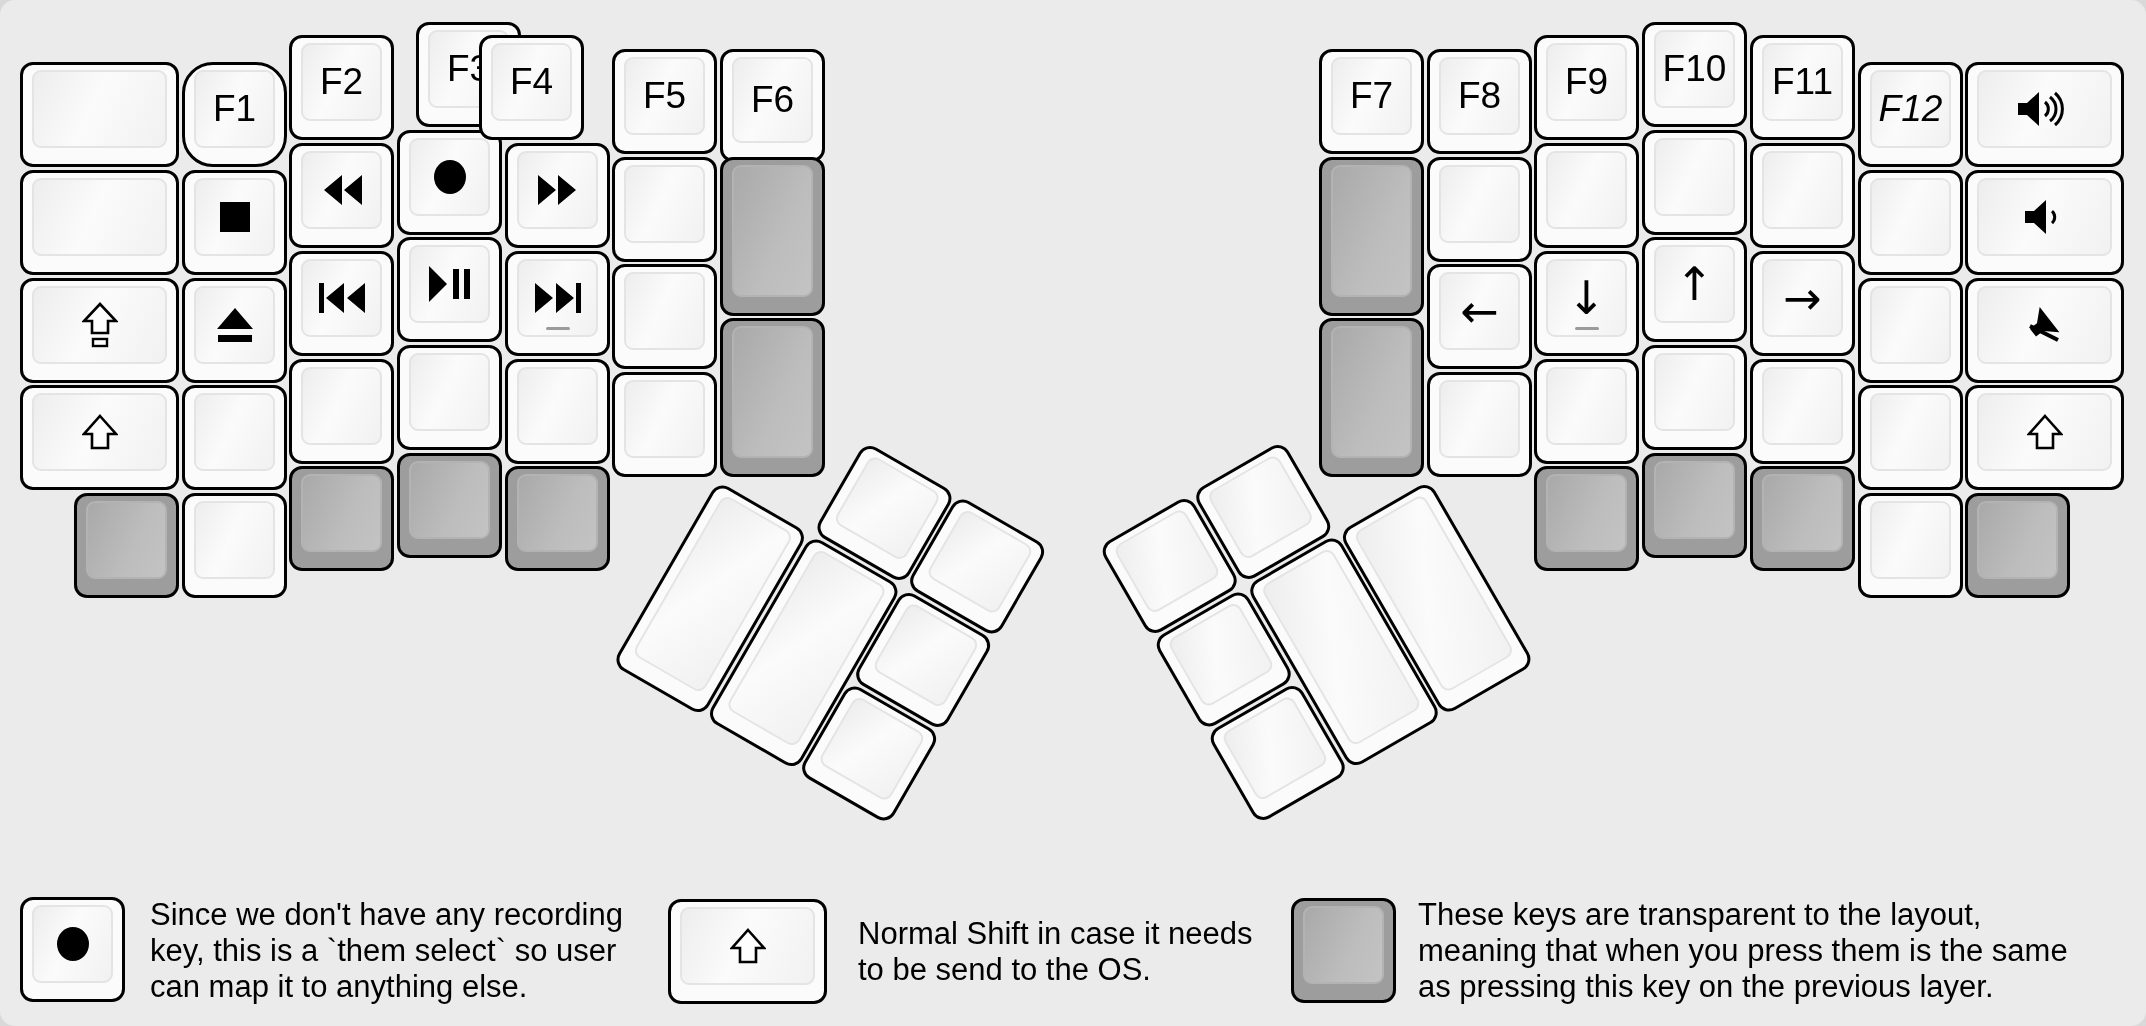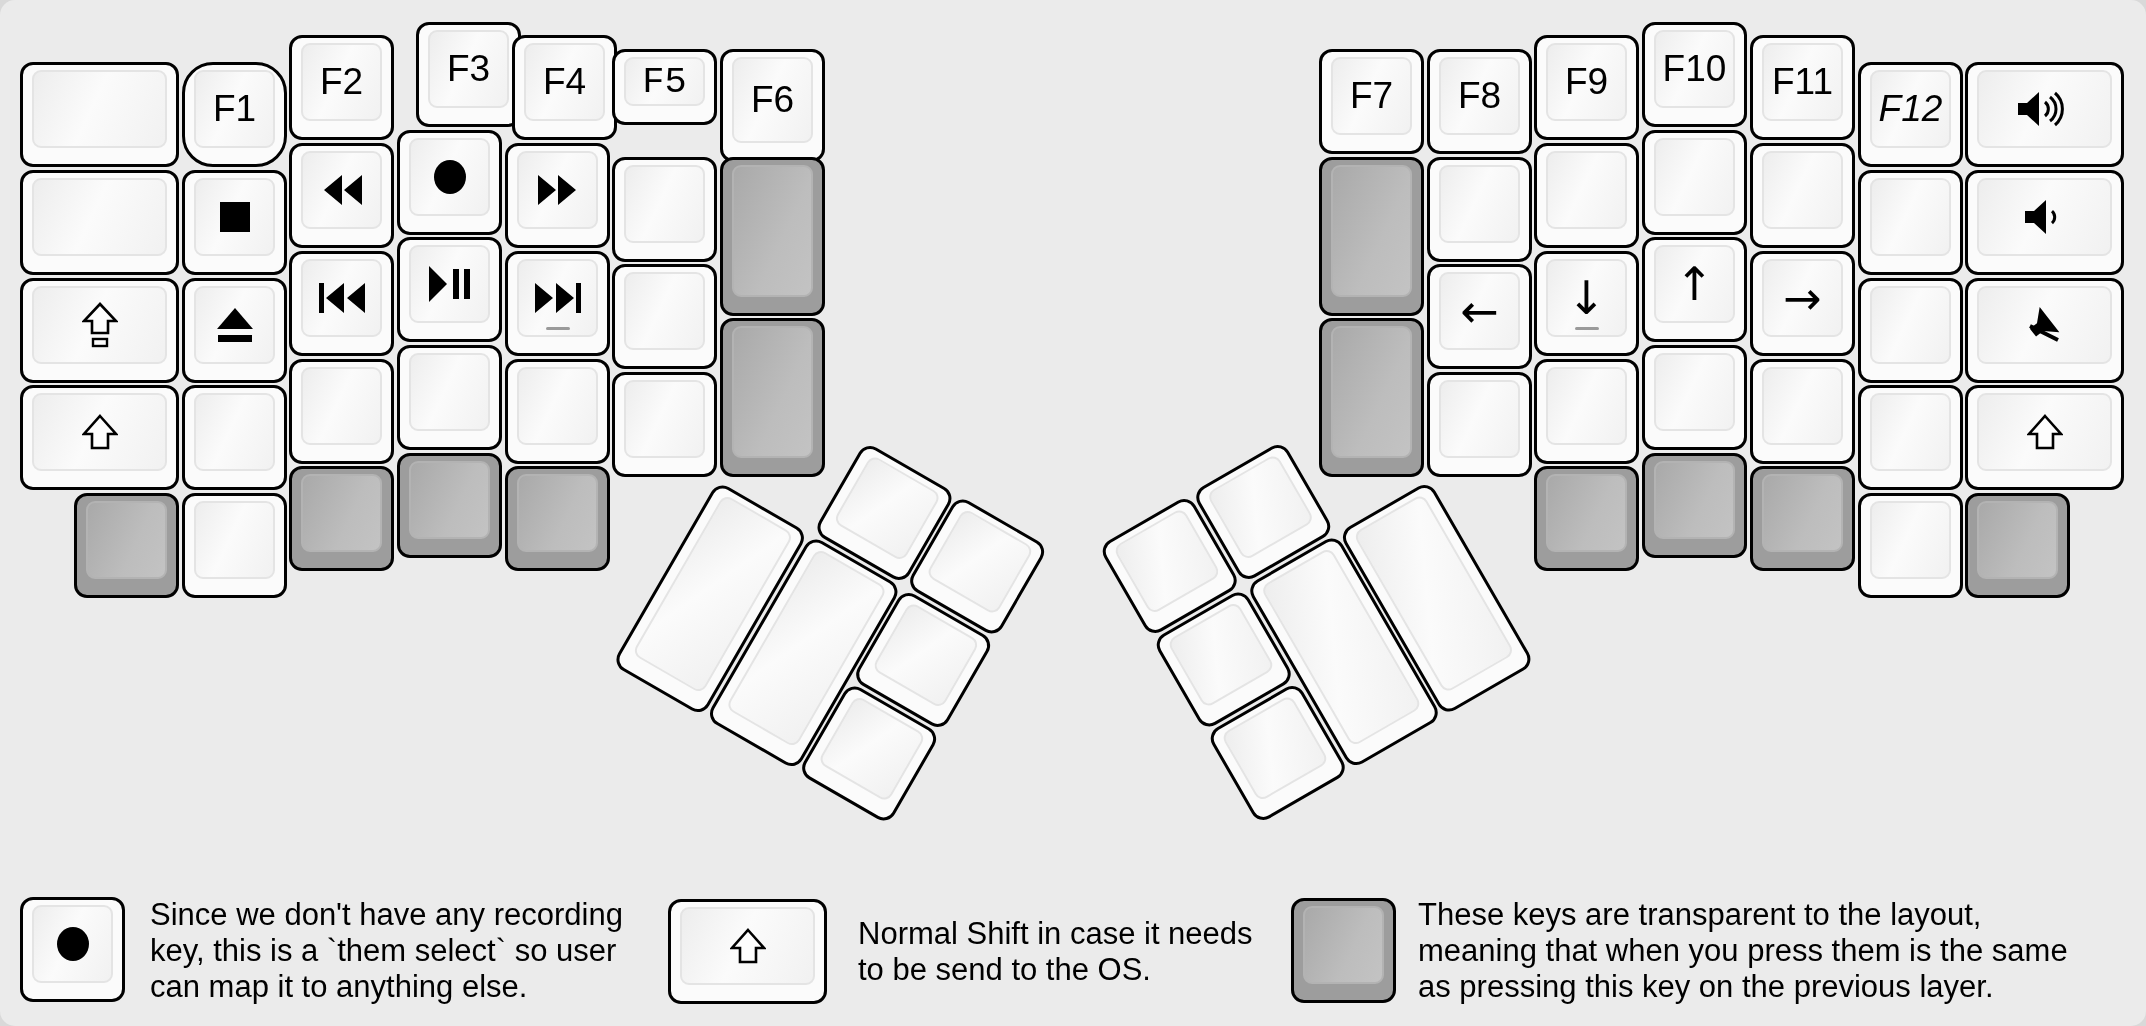--- a/index.html
+++ b/index.html
@@ -142,21 +142,21 @@
             </svg>
           </span>
         </div>
       </div>
       <div class="key" style="left: 397px; top: 345px; width: 105px; height: 105px;">
         <div class="surf"></div>
       </div>
       <div class="key g" style="left: 397px; top: 453px; width: 105px; height: 105px;">
         <div class="surf"></div>
       </div>
-      <div class="key" style="left: 512px; top: 35px; width: 105px; height: 105px; padding-left: 28px;">
+      <div class="key" style="left: 479px; top: 35px; width: 105px; height: 105px; padding-left: 28px;">
         <div class="surf">
           <span class="klabel">F4</span>
         </div>
       </div>
       <div class="key" style="left: 505px; top: 143px; width: 105px; height: 105px;">
         <div class="surf">
           <span>
             <svg width="40" height="32" viewBox="0 0 40 32">
               <path d="M0 1 V31 L18 16 Z M20 1 V31 L38 16 Z" fill="#000"></path>
             </svg>
@@ -173,21 +173,21 @@
           </span>
           <span class="homing"></span>
         </div>
       </div>
       <div class="key" style="left: 505px; top: 359px; width: 105px; height: 105px;">
         <div class="surf"></div>
       </div>
       <div class="key g" style="left: 505px; top: 466px; width: 105px; height: 105px;">
         <div class="surf"></div>
       </div>
-      <div class="key" style="left: 612px; top: 49px; width: 105px; height: 76px; font-family: Liberation Mono, monospace;">
+      <div class="key" style="left: 612px; top: 49px; width: 105px; height: 105px;">
         <div class="surf">
           <span class="klabel">F5</span>
         </div>
       </div>
       <div class="key" style="left: 612px; top: 157px; width: 105px; height: 105px;">
         <div class="surf"></div>
       </div>
       <div class="key" style="left: 612px; top: 264px; width: 105px; height: 105px;">
         <div class="surf"></div>
       </div>

